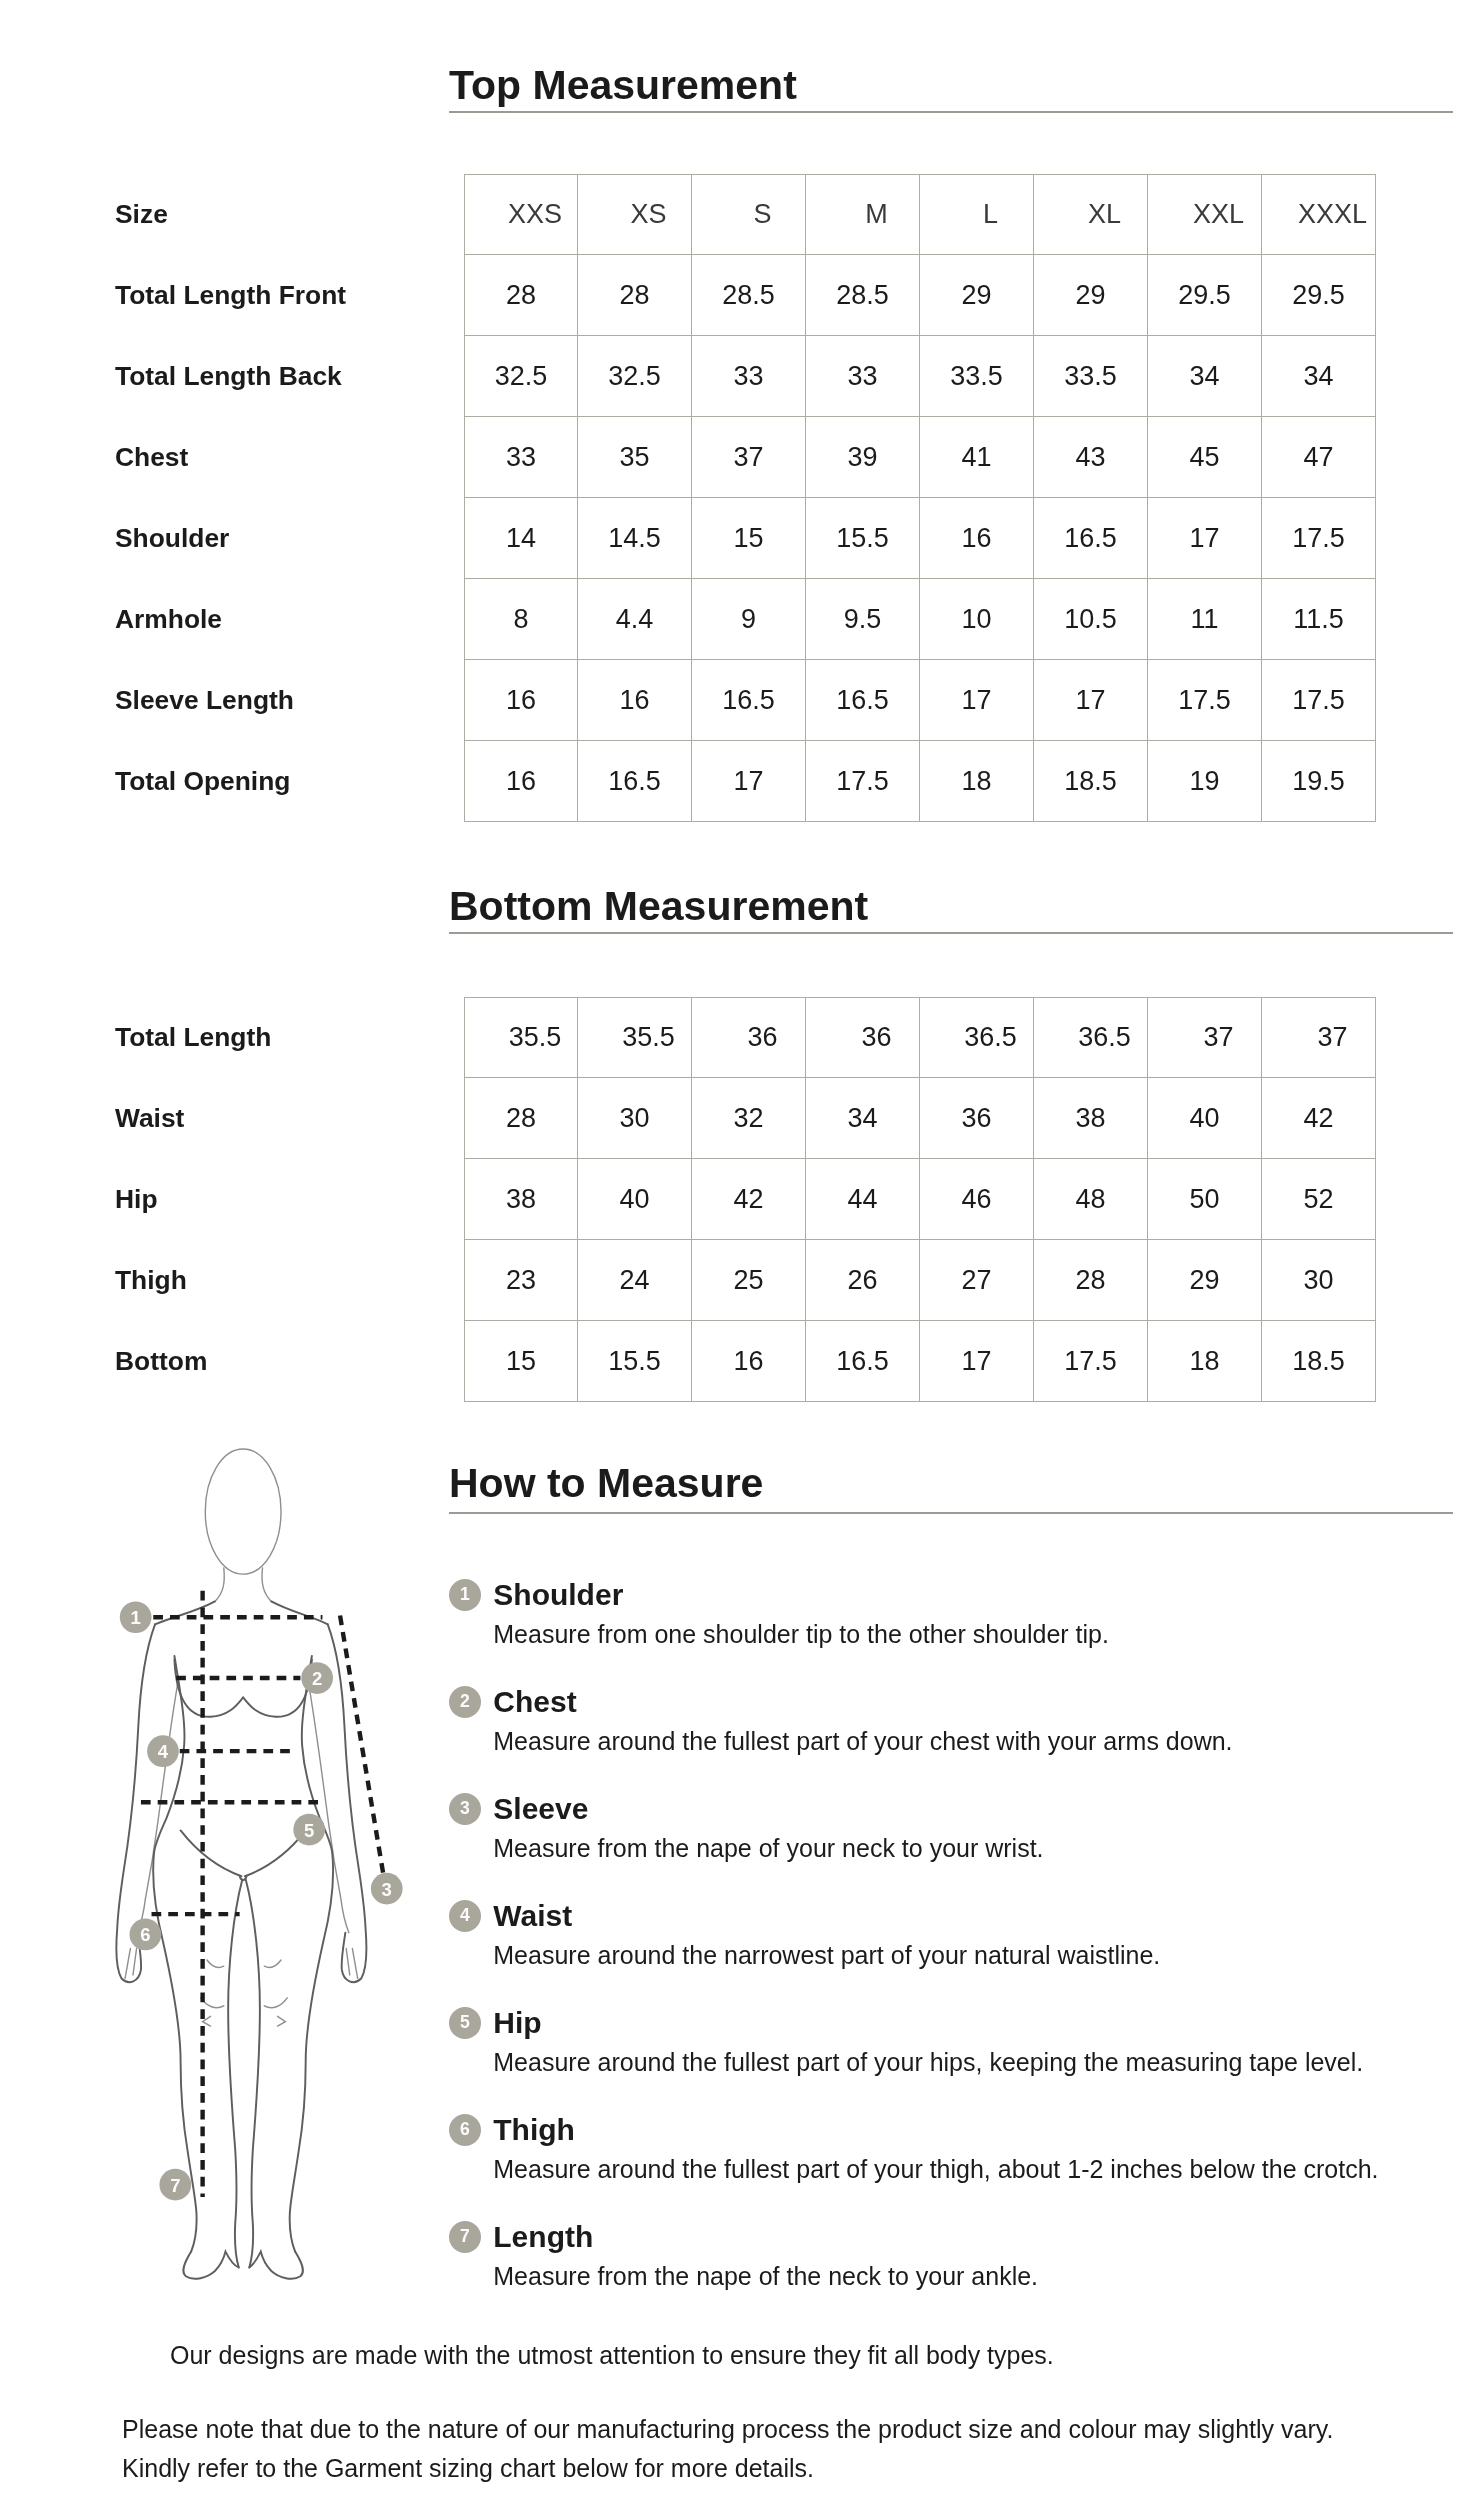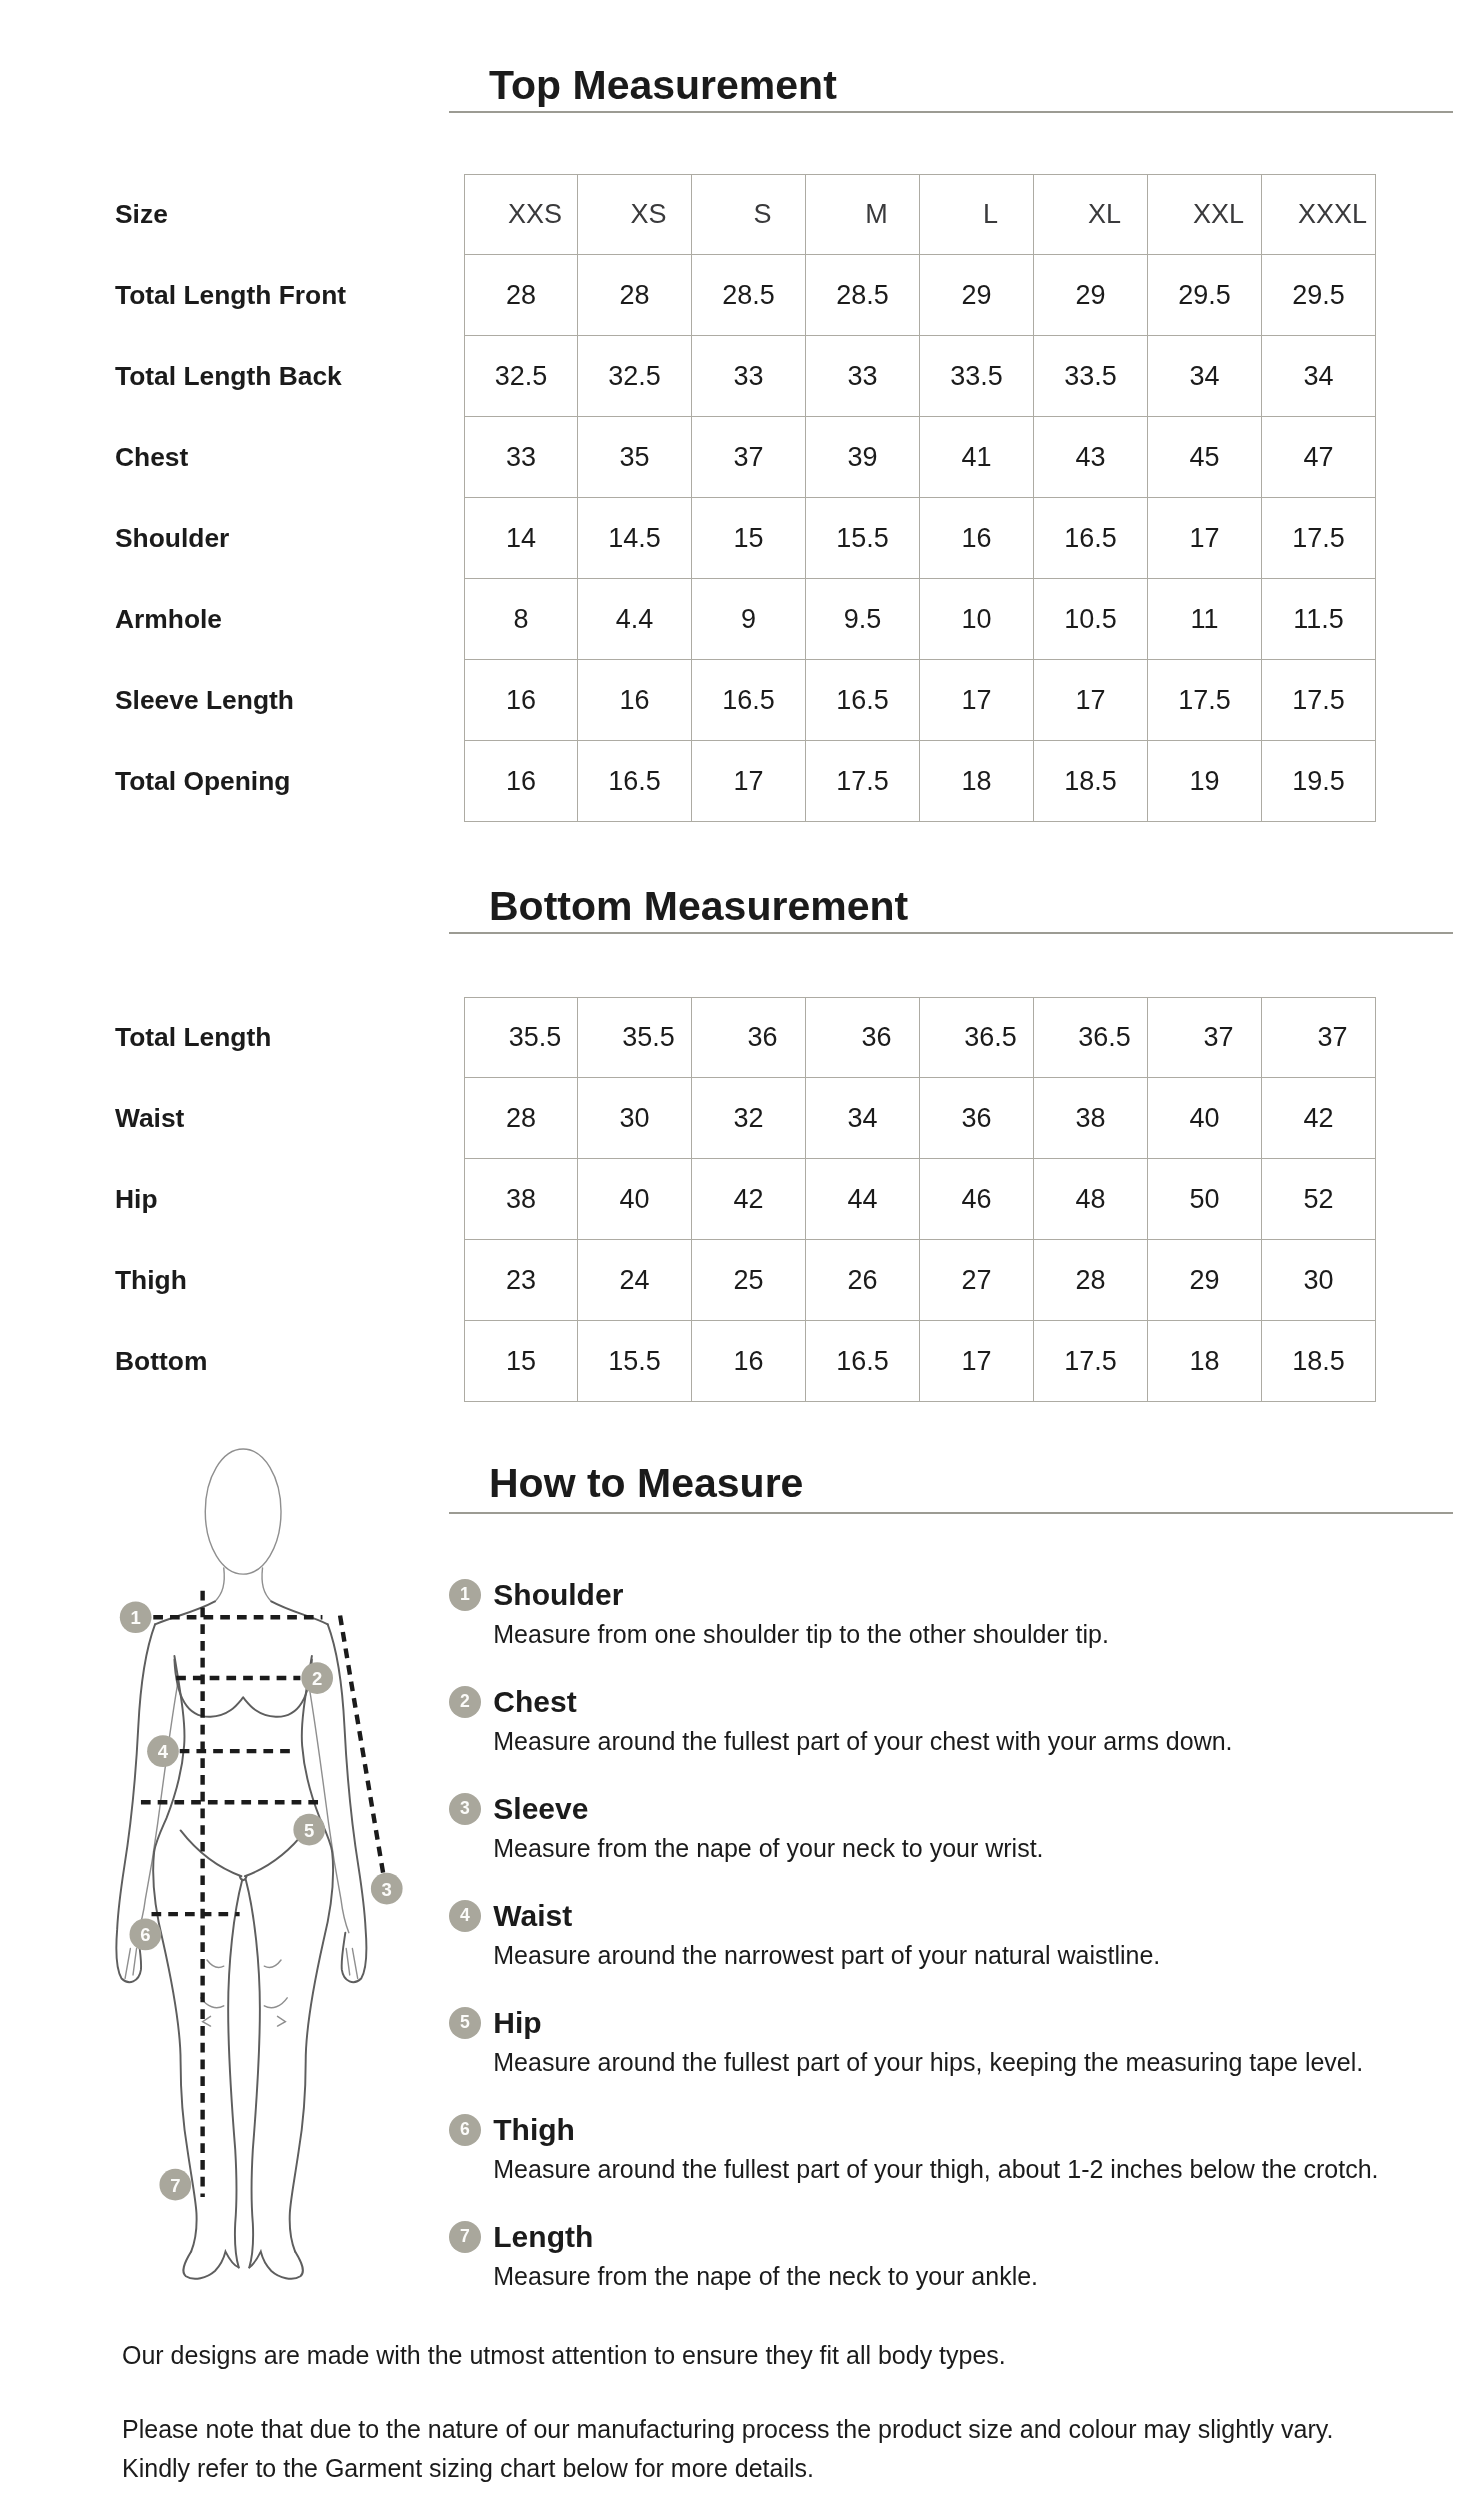--- a/index.html
+++ b/index.html
@@ -9,21 +9,21 @@
     --badge:#a9a79c;
     --badge-ink:#fbfbf9;
     --fig-main:#5e5e5e;
     --fig-light:#8f8f8f;
   }
   html,body{margin:0;padding:0;background:#ffffff;}
   .page{
     position:relative;width:1468px;height:2512px;background:#ffffff;
     font-family:"Liberation Sans",sans-serif;color:var(--ink);overflow:hidden;
   }
-  .sec-title{position:absolute;font-size:41px;font-weight:bold;white-space:nowrap;margin-left:40px;}
+  .sec-title{position:absolute;font-size:41px;font-weight:bold;white-space:nowrap;}
   .divider{position:absolute;width:1004px;height:1.8px;background:var(--rule);}
   .mtable{position:absolute;display:grid;grid-template-columns:349px repeat(8,114px);grid-auto-rows:81px;}
   #top-table{left:115px;top:174px;}
   #bottom-table{left:115px;top:997px;text-align:center;}
   .lblcell{display:flex;align-items:center;font-weight:bold;font-size:26.4px;white-space:nowrap;}
   .valcell{
     display:flex;align-items:center;justify-content:center;font-size:27px;
     border-right:1.8px solid var(--border);border-bottom:1.8px solid var(--border);
     background:#ffffff;
   }
@@ -33,21 +33,21 @@
   #figure-wrap{position:absolute;left:95px;top:1434px;width:328px;height:859px;}
   #howto-list{position:absolute;left:449px;top:1577px;}
   .hitem{display:grid;grid-template-columns:32px 1fr;column-gap:12.3px;margin-bottom:35px;}
   .hbadge{
     width:32px;height:32px;border-radius:50%;background:var(--badge);color:var(--badge-ink);
     font-weight:bold;font-size:17.6px;display:flex;align-items:center;justify-content:center;margin-top:1.8px;
   }
   .hhead{font-size:30px;font-weight:bold;line-height:35px;white-space:nowrap;}
   .hdesc{font-size:25px;line-height:30px;margin-top:7px;white-space:nowrap;}
   .foot{position:absolute;left:122px;font-size:25px;line-height:39px;white-space:nowrap;}
-  #foot1{top:2336px;}
+  #foot1{top:2336px;margin-left:48px;}
   #foot2{top:2410px;}
   .foot span{display:block;}
   .fig-main{fill:none;stroke:var(--fig-main);stroke-width:2.2;stroke-linecap:round;}
   .fig-light{fill:none;stroke:var(--fig-light);stroke-width:1.6;stroke-linecap:round;}
   .fig-dash{fill:none;stroke:#1b1b1b;stroke-width:5;stroke-dasharray:11 8;stroke-linecap:butt;}
   .fig-badge-circle{fill:var(--badge);}
   .fig-badge-num{fill:var(--badge-ink);font-family:"Liberation Sans",sans-serif;font-size:21px;font-weight:bold;text-anchor:middle;}
 </style>
 </head>
 <body>

